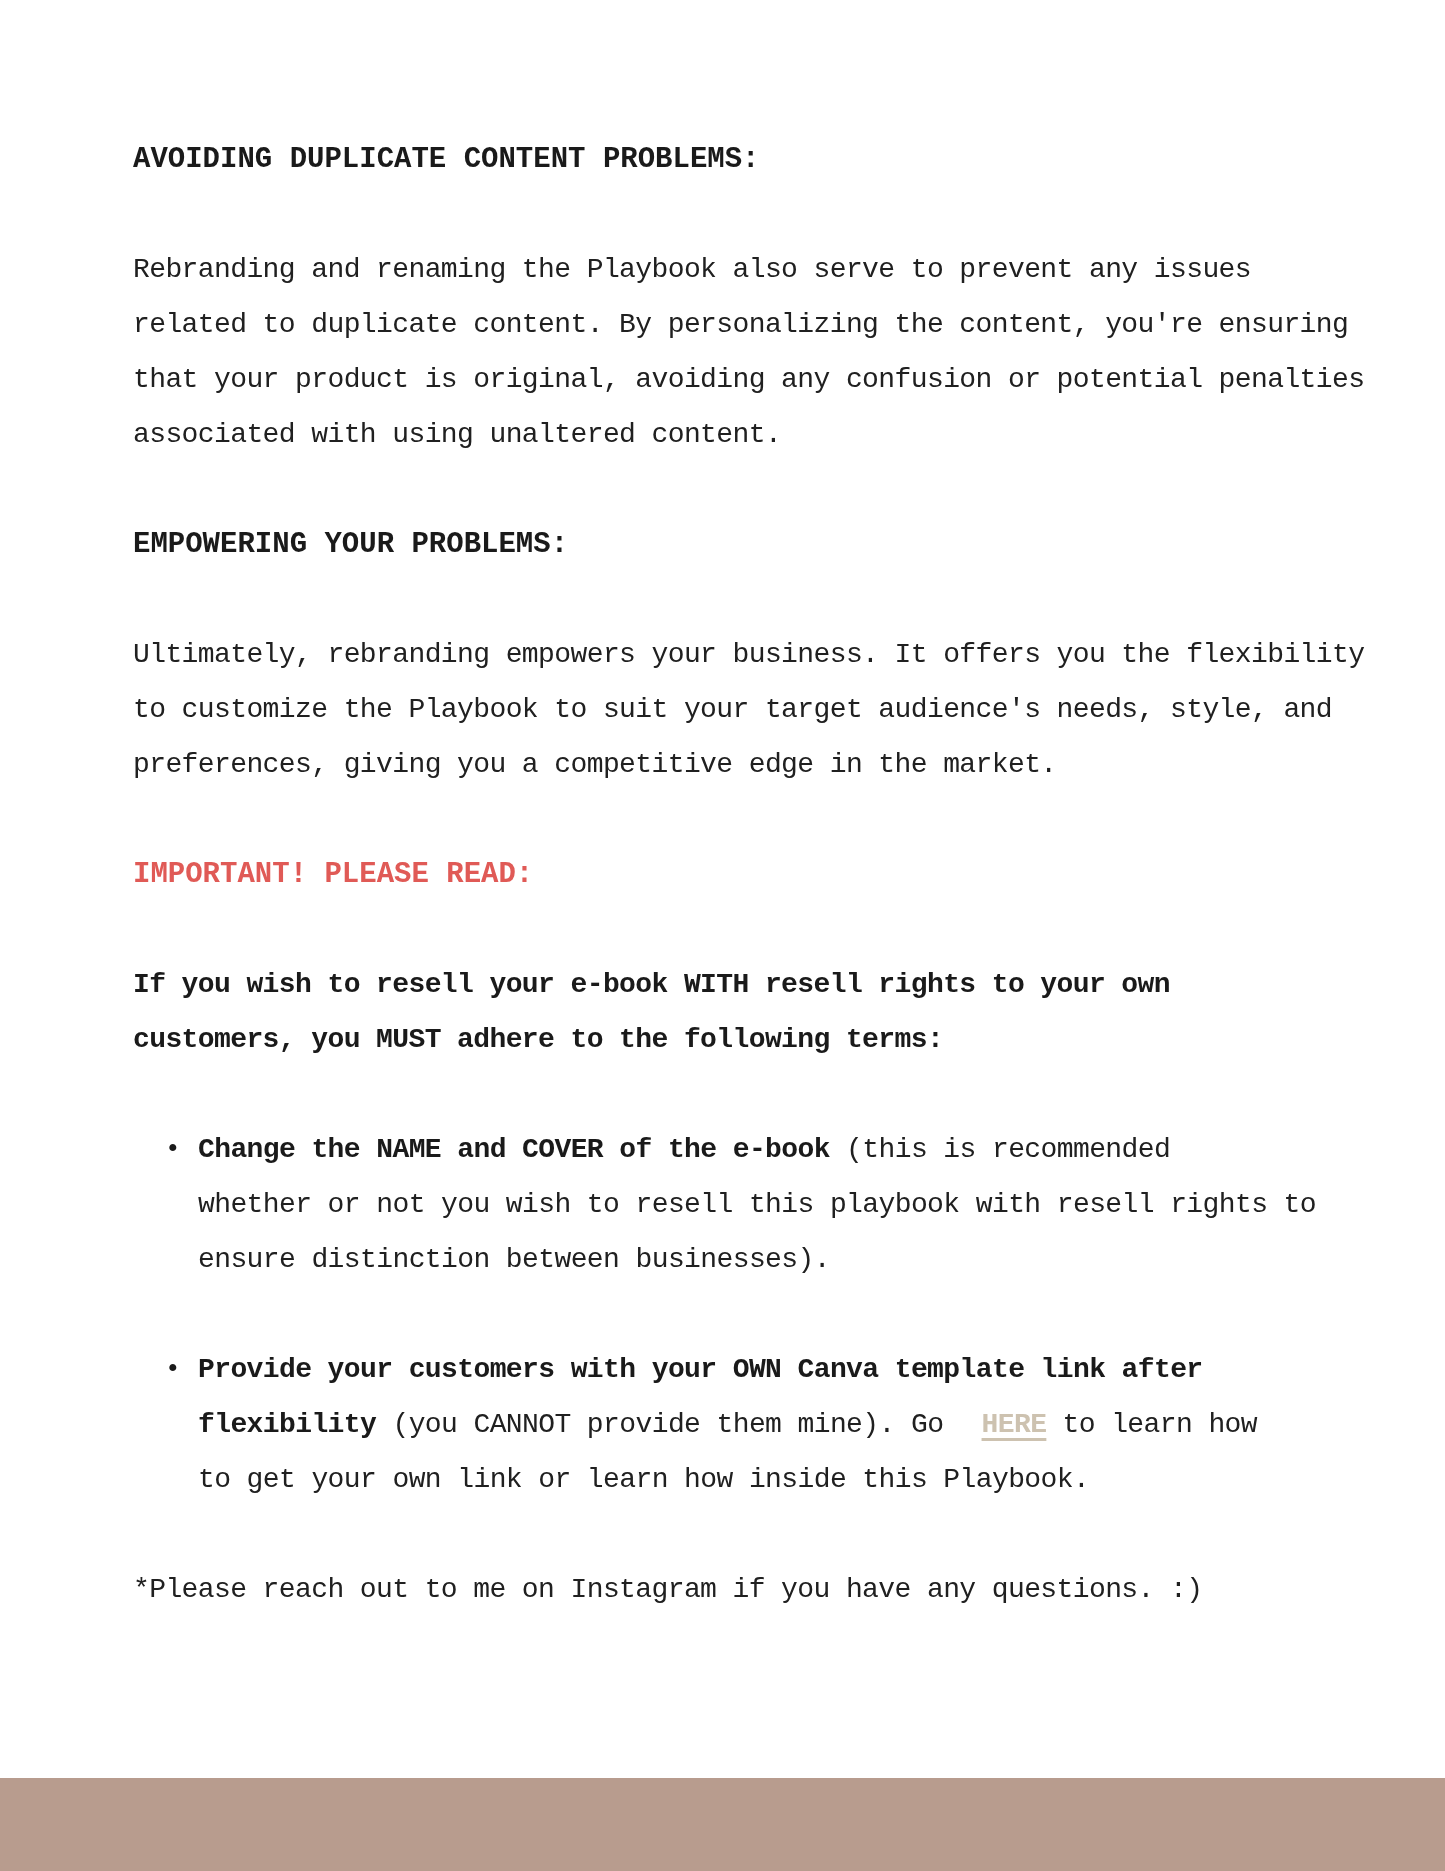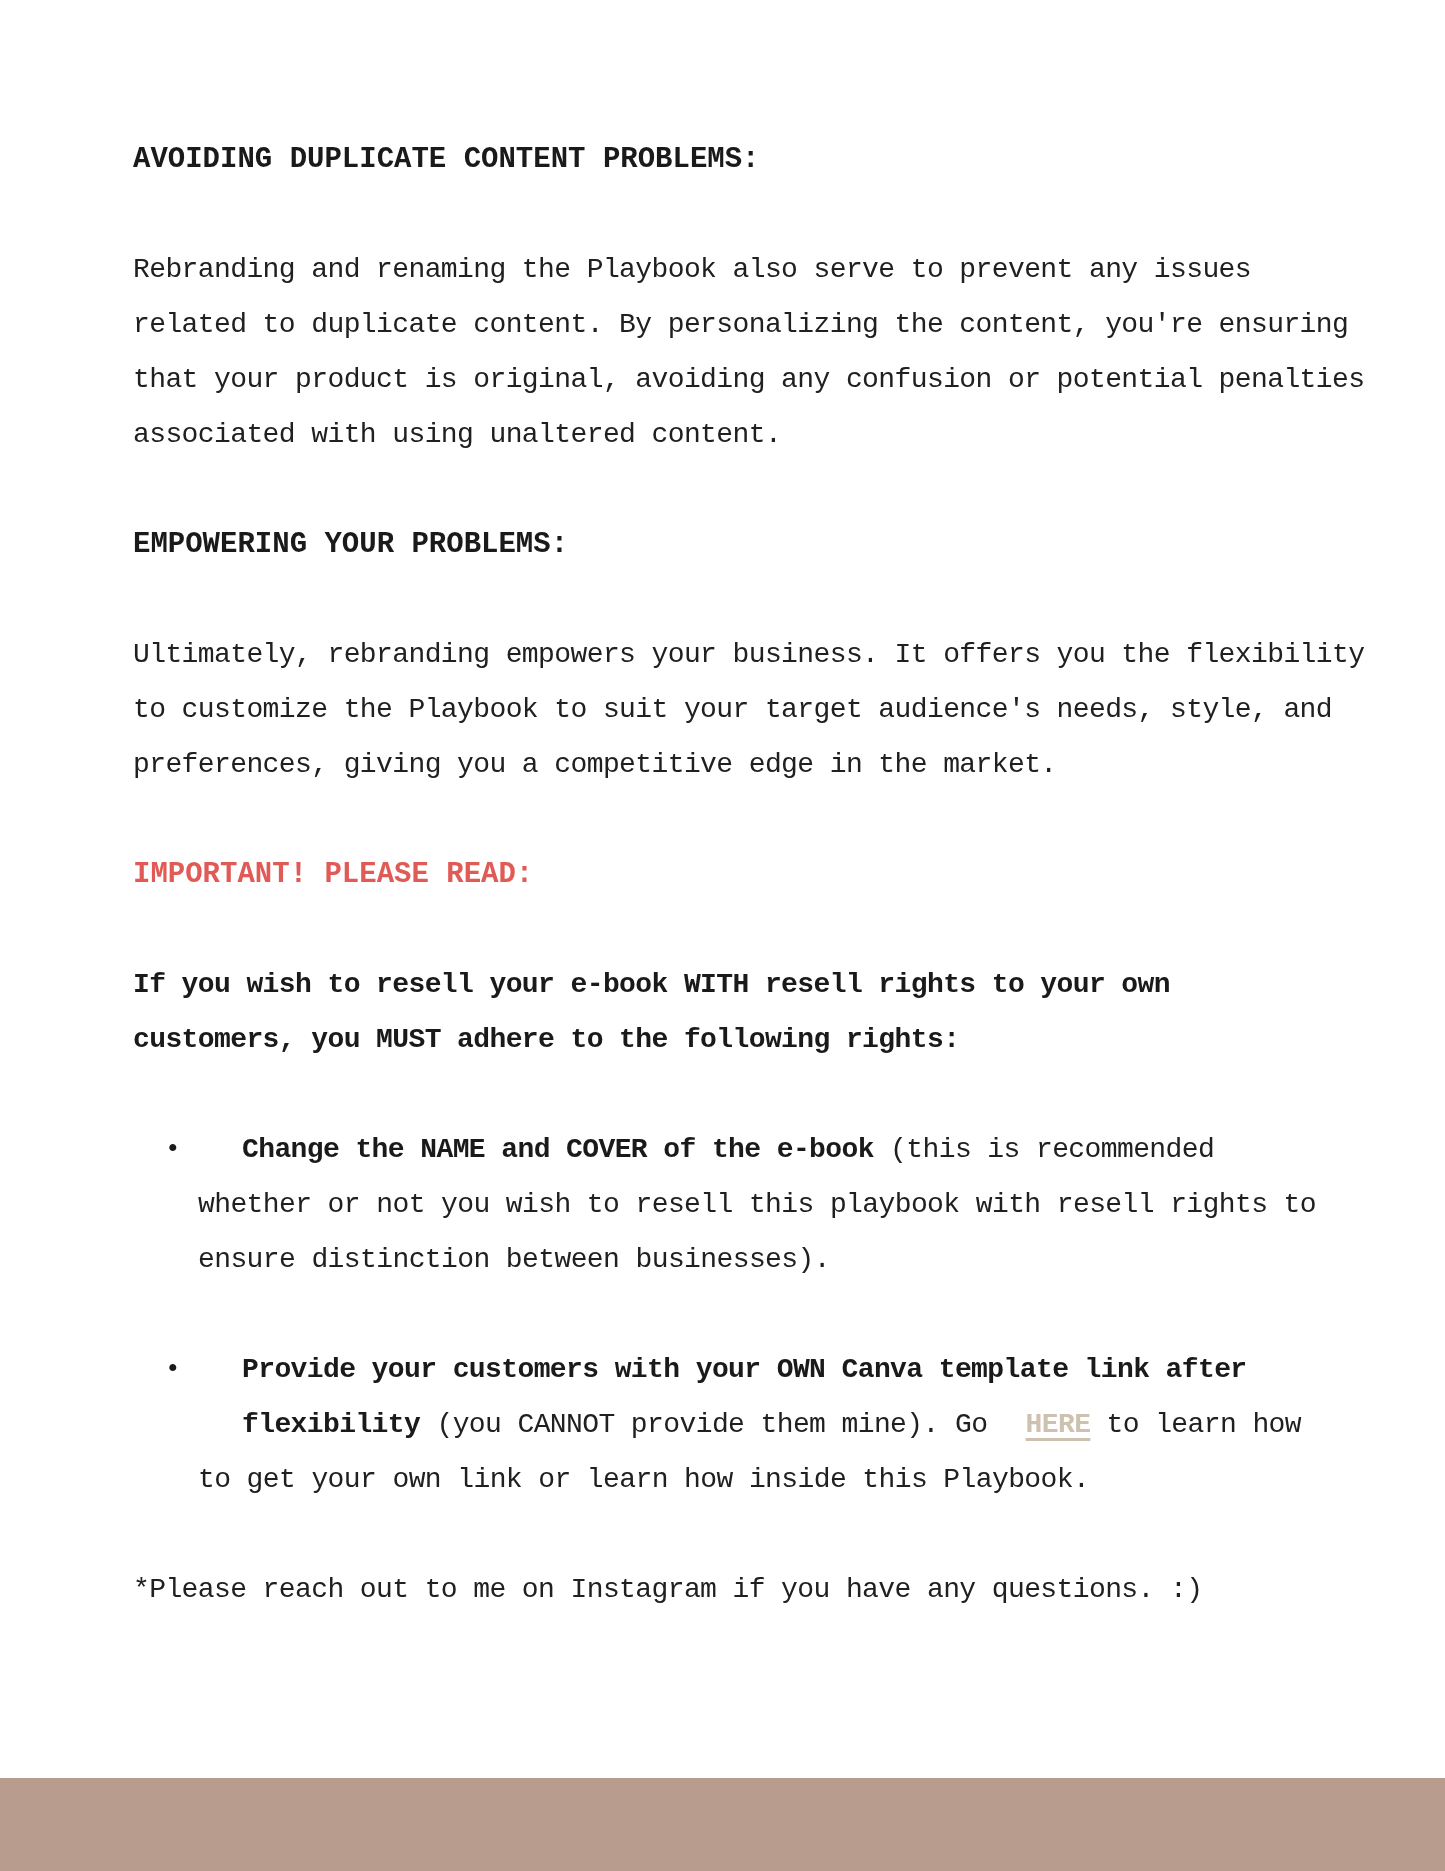--- a/index.html
+++ b/index.html
@@ -43,21 +43,21 @@
 
   .bullet { position: relative; padding-left: 65px; }
   .bullet .marker {
     position: absolute;
     left: 32px;
     top: 0;
     font-size: 26px;
     line-height: 55px;
     color: var(--heading_text, #1a1a1a);
   }
-  .bullet b, .line b { font-weight: bold; color: var(--heading_text, #1a1a1a); margin-left: 44px; }
+  .bullet b, .line b { font-weight: bold; color: var(--heading_text, #1a1a1a); }
 
   a.inline-link {
     color: var(--link, #cdc2b0);
     font-weight: bold;
     text-decoration: underline;
     text-decoration-thickness: 3px;
     text-underline-offset: 6px;
     cursor: pointer;
     margin-left: 22px;
   }
@@ -95,21 +95,21 @@
       <div class="line">to customize the Playbook to suit your target audience's needs, style, and</div>
       <div class="line">preferences, giving you a competitive edge in the market.</div>
     </div>
 
     <div class="block heading alert">
       <div class="line">IMPORTANT! PLEASE READ:</div>
     </div>
 
     <div class="block bold-par">
       <div class="line">If you wish to resell your e-book WITH resell rights to your own</div>
-      <div class="line">customers, you MUST adhere to the following rights:</div>
+      <div class="line">customers, you MUST adhere to the following terms:</div>
     </div>
 
     <div class="block bullet">
       <span class="marker">•</span>
       <div class="line"><b>Change the NAME and COVER of the e-book</b><span> (this is recommended</span></div>
       <div class="line">whether or not you wish to resell this playbook with resell rights to</div>
       <div class="line">ensure distinction between businesses).</div>
     </div>
 
     <div class="block bullet">

